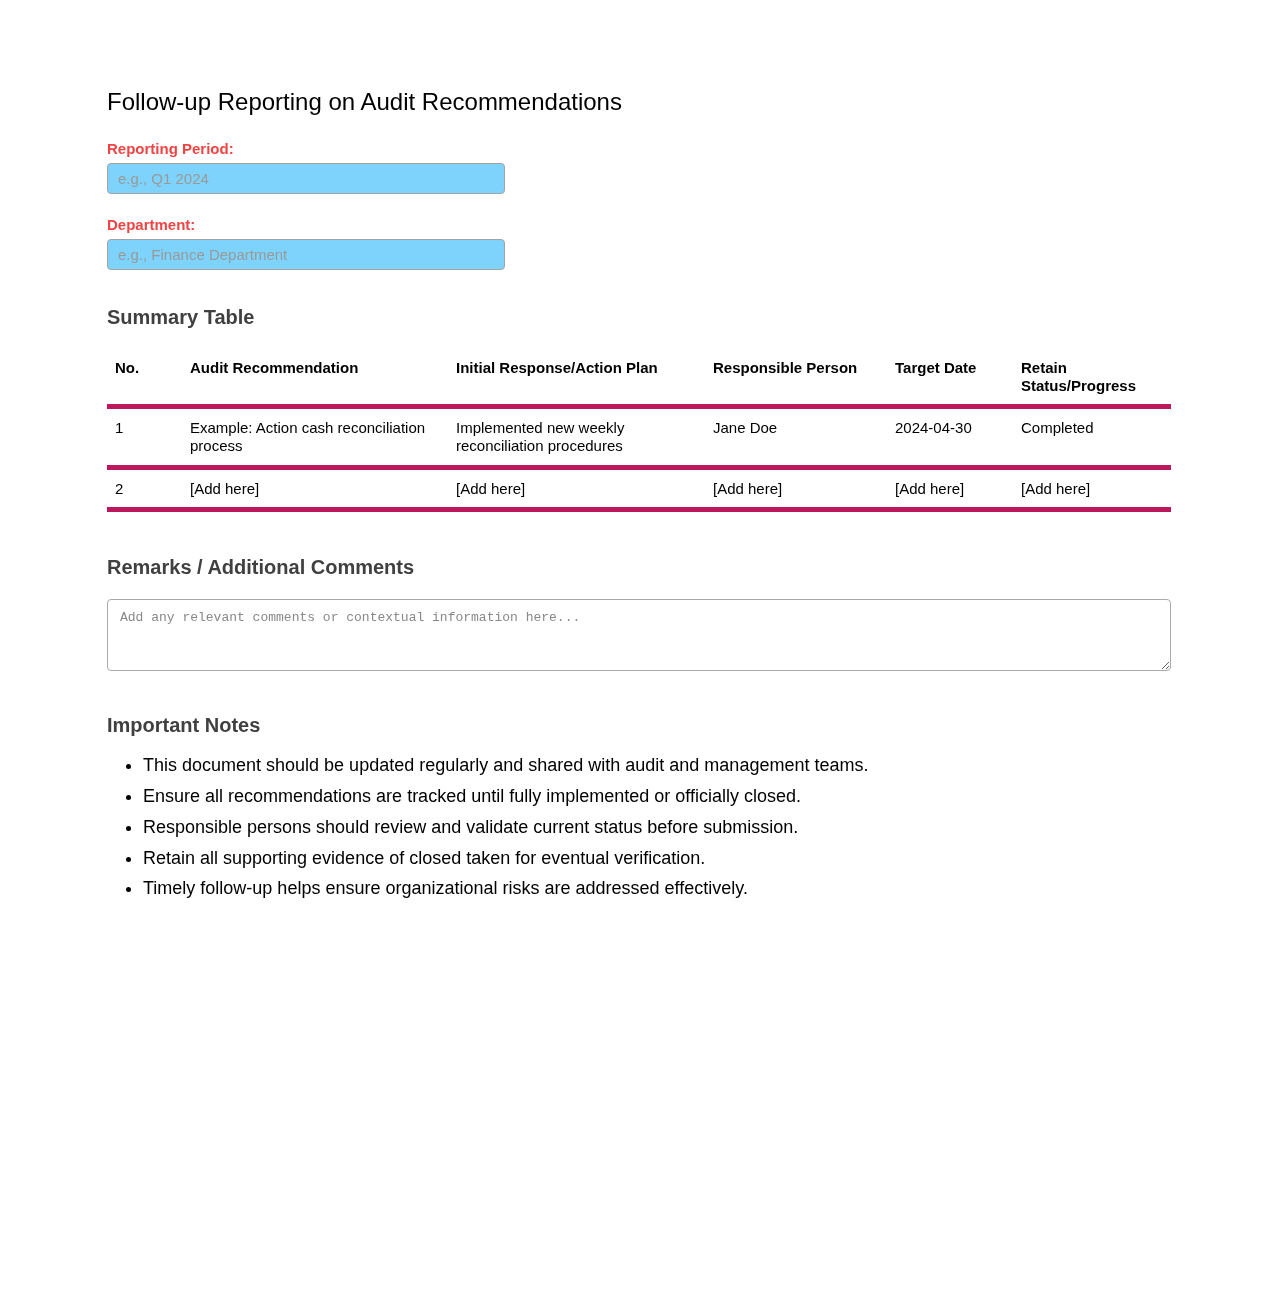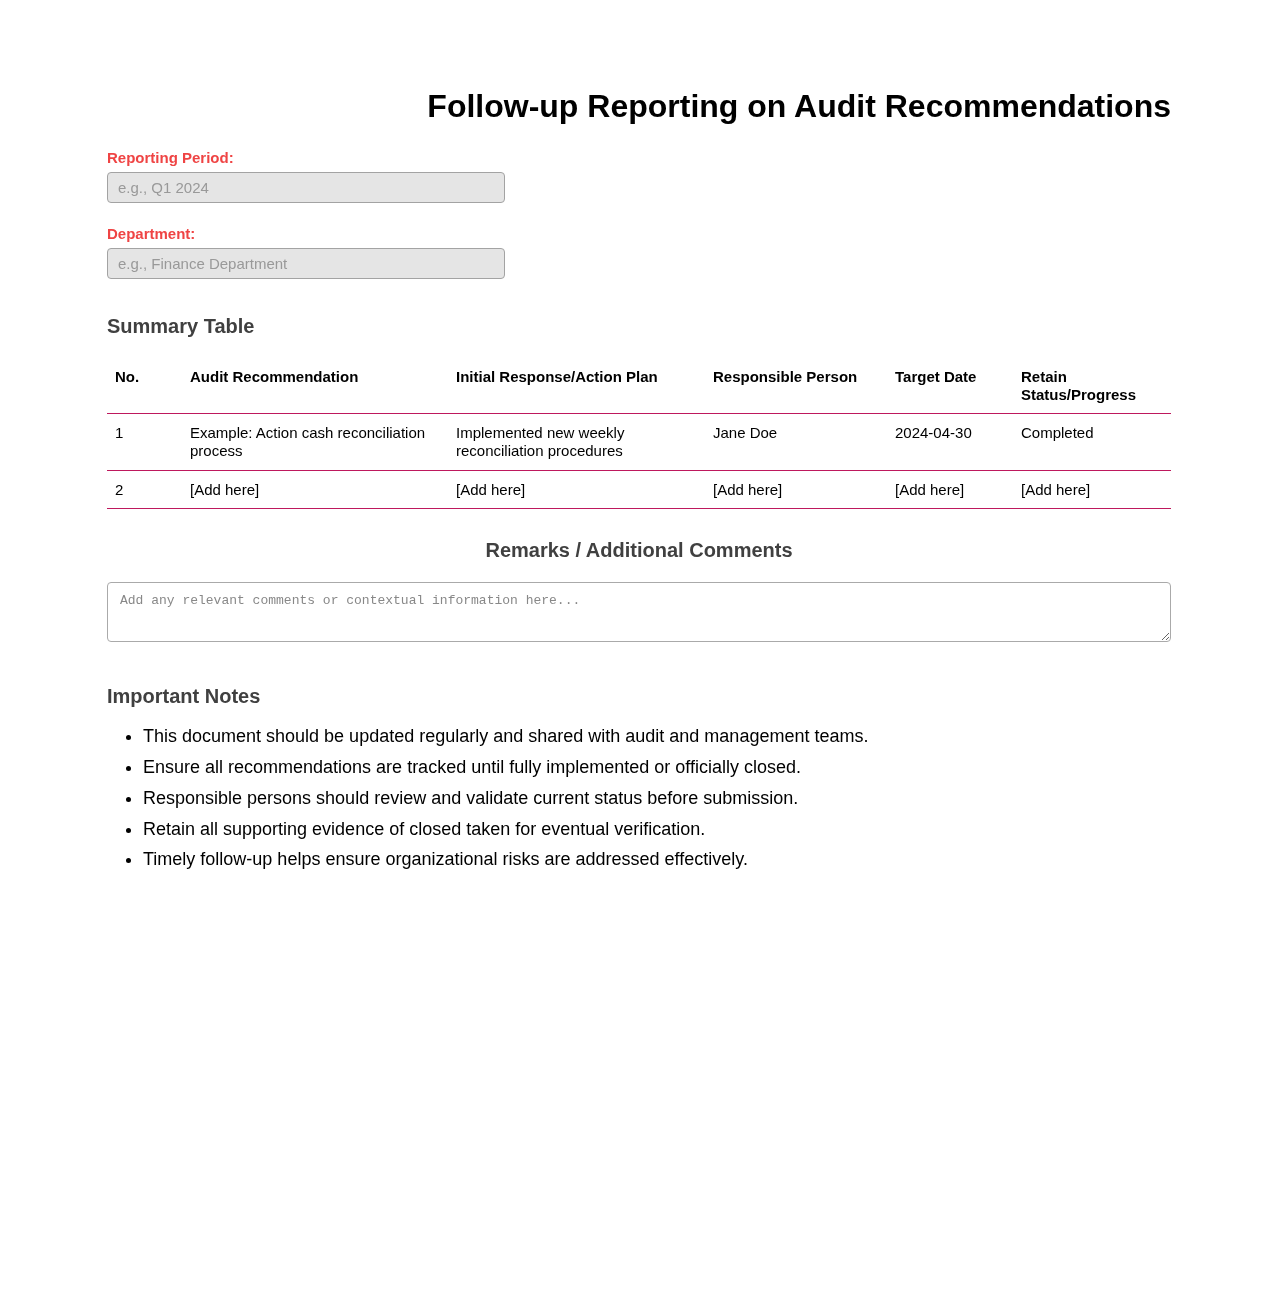--- a/index.html
+++ b/index.html
@@ -14,44 +14,43 @@
     width: 1278px;
     height: 1300px;
     background: #ffffff;
   }
   .container {
     width: 1064px;
     margin: 0 auto;
     padding-top: 64px;
   }
   h1.page-title {
-    font-size: 32px;
-    font-weight: bold;
+    font-size: 24px;
+    font-weight: normal;
     margin: 24px 0 24px 0;
     color: #000;
-    text-align: right;
   }
   .field { margin-bottom: 22px; }
   .field-label {
     display: block;
     font-size: 15px;
     font-weight: bold;
     margin-bottom: 6px;
     color: #ef4444;
   }
   .text-input {
     width: 398px;
     height: 31px;
     border: 1px solid #a3a3a3;
     border-radius: 4px;
     padding: 0 10px;
     font-family: "Liberation Sans", sans-serif;
     font-size: 15px;
     color: #333;
-    background: #e5e5e5;
+    background: #7dd3fc;
     outline: none;
   }
   .text-input::placeholder { color: #999; opacity: 1; }
   h2.section-title {
     font-size: 20px;
     font-weight: bold;
     margin: 36px 0 20px 0;
     color: #404040;
   }
   table.summary-table {
@@ -59,35 +58,35 @@
     border-collapse: collapse;
     table-layout: fixed;
     font-size: 15px;
     margin-top: 2px;
   }
   table.summary-table th,
   table.summary-table td {
     text-align: left;
     vertical-align: top;
     padding: 10px 8px;
-    border-bottom: 1px solid #be185d;
+    border-bottom: 5px solid #be185d;
     line-height: 1.18;
     word-wrap: break-word;
   }
   table.summary-table th { font-weight: bold; }
   table.summary-table th:nth-child(1), table.summary-table td:nth-child(1) { width: 75px; }
   table.summary-table th:nth-child(2), table.summary-table td:nth-child(2) { width: 266px; }
   table.summary-table th:nth-child(3), table.summary-table td:nth-child(3) { width: 257px; }
   table.summary-table th:nth-child(4), table.summary-table td:nth-child(4) { width: 182px; }
   table.summary-table th:nth-child(5), table.summary-table td:nth-child(5) { width: 126px; }
   table.summary-table th:nth-child(6), table.summary-table td:nth-child(6) { width: 158px; }
-  h2.remarks-title { margin-top: 30px; text-align: center; }
+  h2.remarks-title { margin-top: 44px; }
   textarea.remarks-area {
     width: 1064px;
-    height: 60px;
+    height: 72px;
     border: 1px solid #aaa;
     border-radius: 4px;
     padding: 10px 12px;
     font-family: "Liberation Mono", "DejaVu Sans Mono", monospace;
     font-size: 13px;
     color: #333;
     resize: both;
     outline: none;
     display: block;
   }

